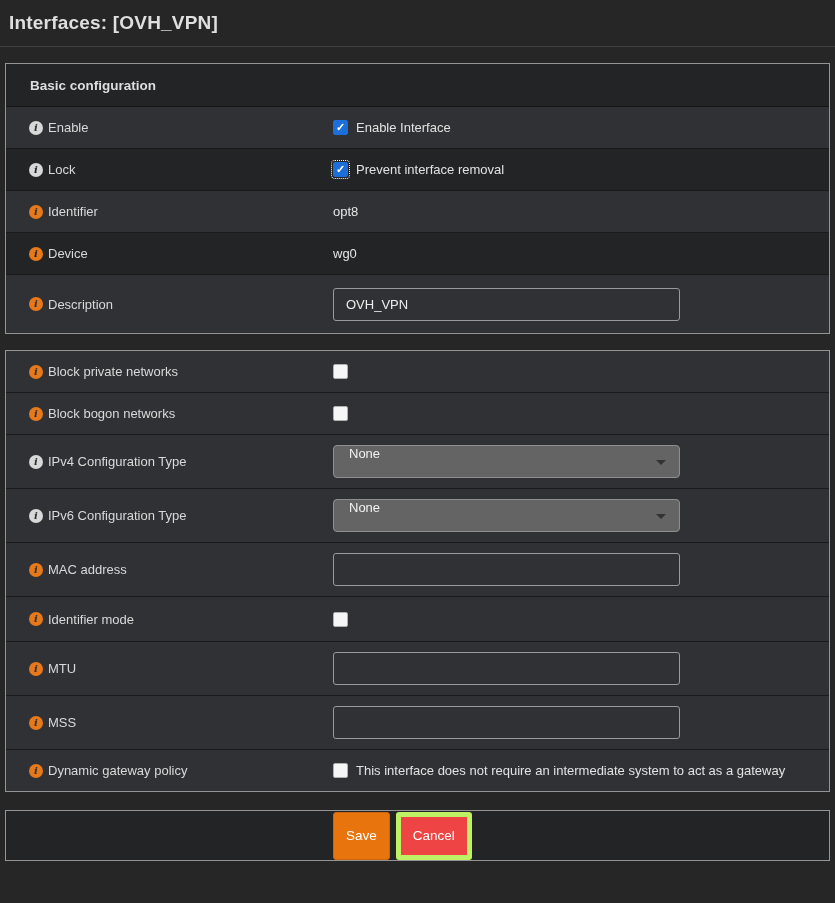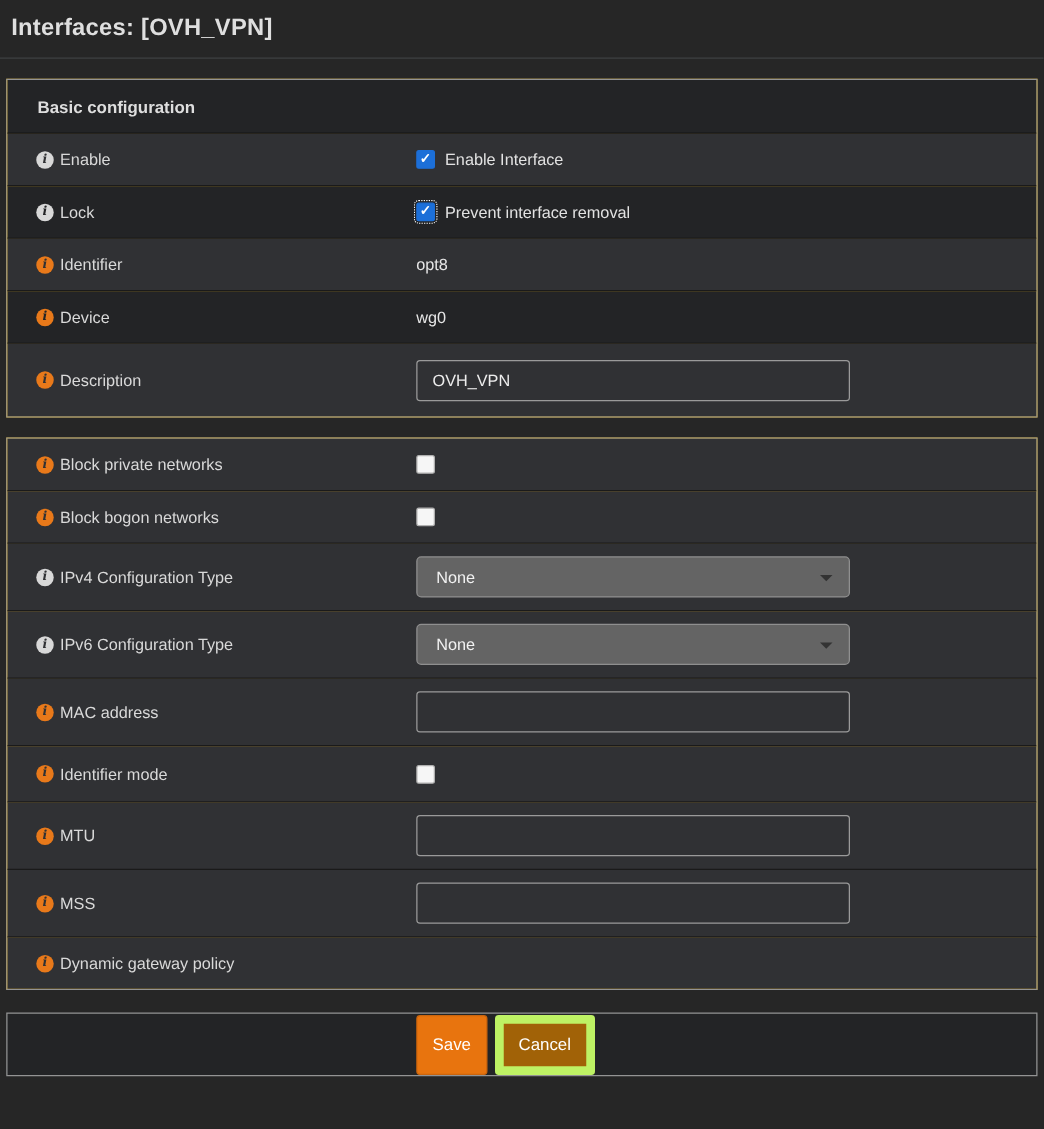--- a/index.html
+++ b/index.html
@@ -67,41 +67,41 @@
   
   .text-input{
     width:321px;height:31px;padding:0 12px;
     background:transparent;border:1px solid #9a9a9a;border-radius:3px;
     color:#ededed;font-size:13px;font-family:inherit;outline:none;
   }
   
   .select{
     width:347px;height:33px;box-sizing:border-box;position:relative;
     background:#646464;border:1px solid #8f8f8f;border-radius:4px;
-    display:flex;align-items:center;padding-left:15px;
+    display:flex;padding-left:15px;
     color:#f2f2f2;cursor:pointer;
   }
   .select .caret{
     position:absolute;right:13px;top:14px;width:0;height:0;
     border-left:5px solid transparent;border-right:5px solid transparent;
     border-top:5px solid #333333;
   }
   
   .footer-panel{
     margin:18px 5px 0;height:51px;box-sizing:border-box;
     border:1px solid #949494;background:#232426;
     display:flex;align-items:center;padding-left:327px;gap:6px;
   }
   .btn{
     height:48px;padding:0 12px;border-radius:3px;
     display:inline-flex;align-items:center;justify-content:center;
     font-size:13.5px;font-family:inherit;cursor:pointer;
   }
   .btn-save{background:#e8740e;border:1px solid #cc650c;color:#fff}
-  .btn-cancel{background:#a16207;border:7px solid #bef264;color:#fff}
+  .btn-cancel{background:#ef4444;border:5px solid #bef264;color:#fff}
 </style>
 </head>
 <body>
 
 <div class="titlebar">
   <span>Interfaces: [OVH_VPN]</span>
 </div>
 
 <div class="panel panel-basic">
   <div class="section-header">
@@ -247,19 +247,23 @@
     <div class="control-col">
       <input type="text" class="text-input" value="" style="">
     </div>
   </div>
 
   <div class="frow row-light h-check">
     <div class="label-col">
       <span class="info-icon icon-orange">i</span>
       <span class="field-label">Dynamic gateway policy</span>
     </div>
+    <div class="control-col">
+      <span class="checkbox"></span>
+      <span class="cb-label">This interface does not require an intermediate system to act as a gateway</span>
+    </div>
   </div>
 </div>
 
 <div class="footer-panel">
   <button class="btn btn-save">Save</button>
   <button class="btn btn-cancel">Cancel</button>
 </div>
 
 </body></html>

